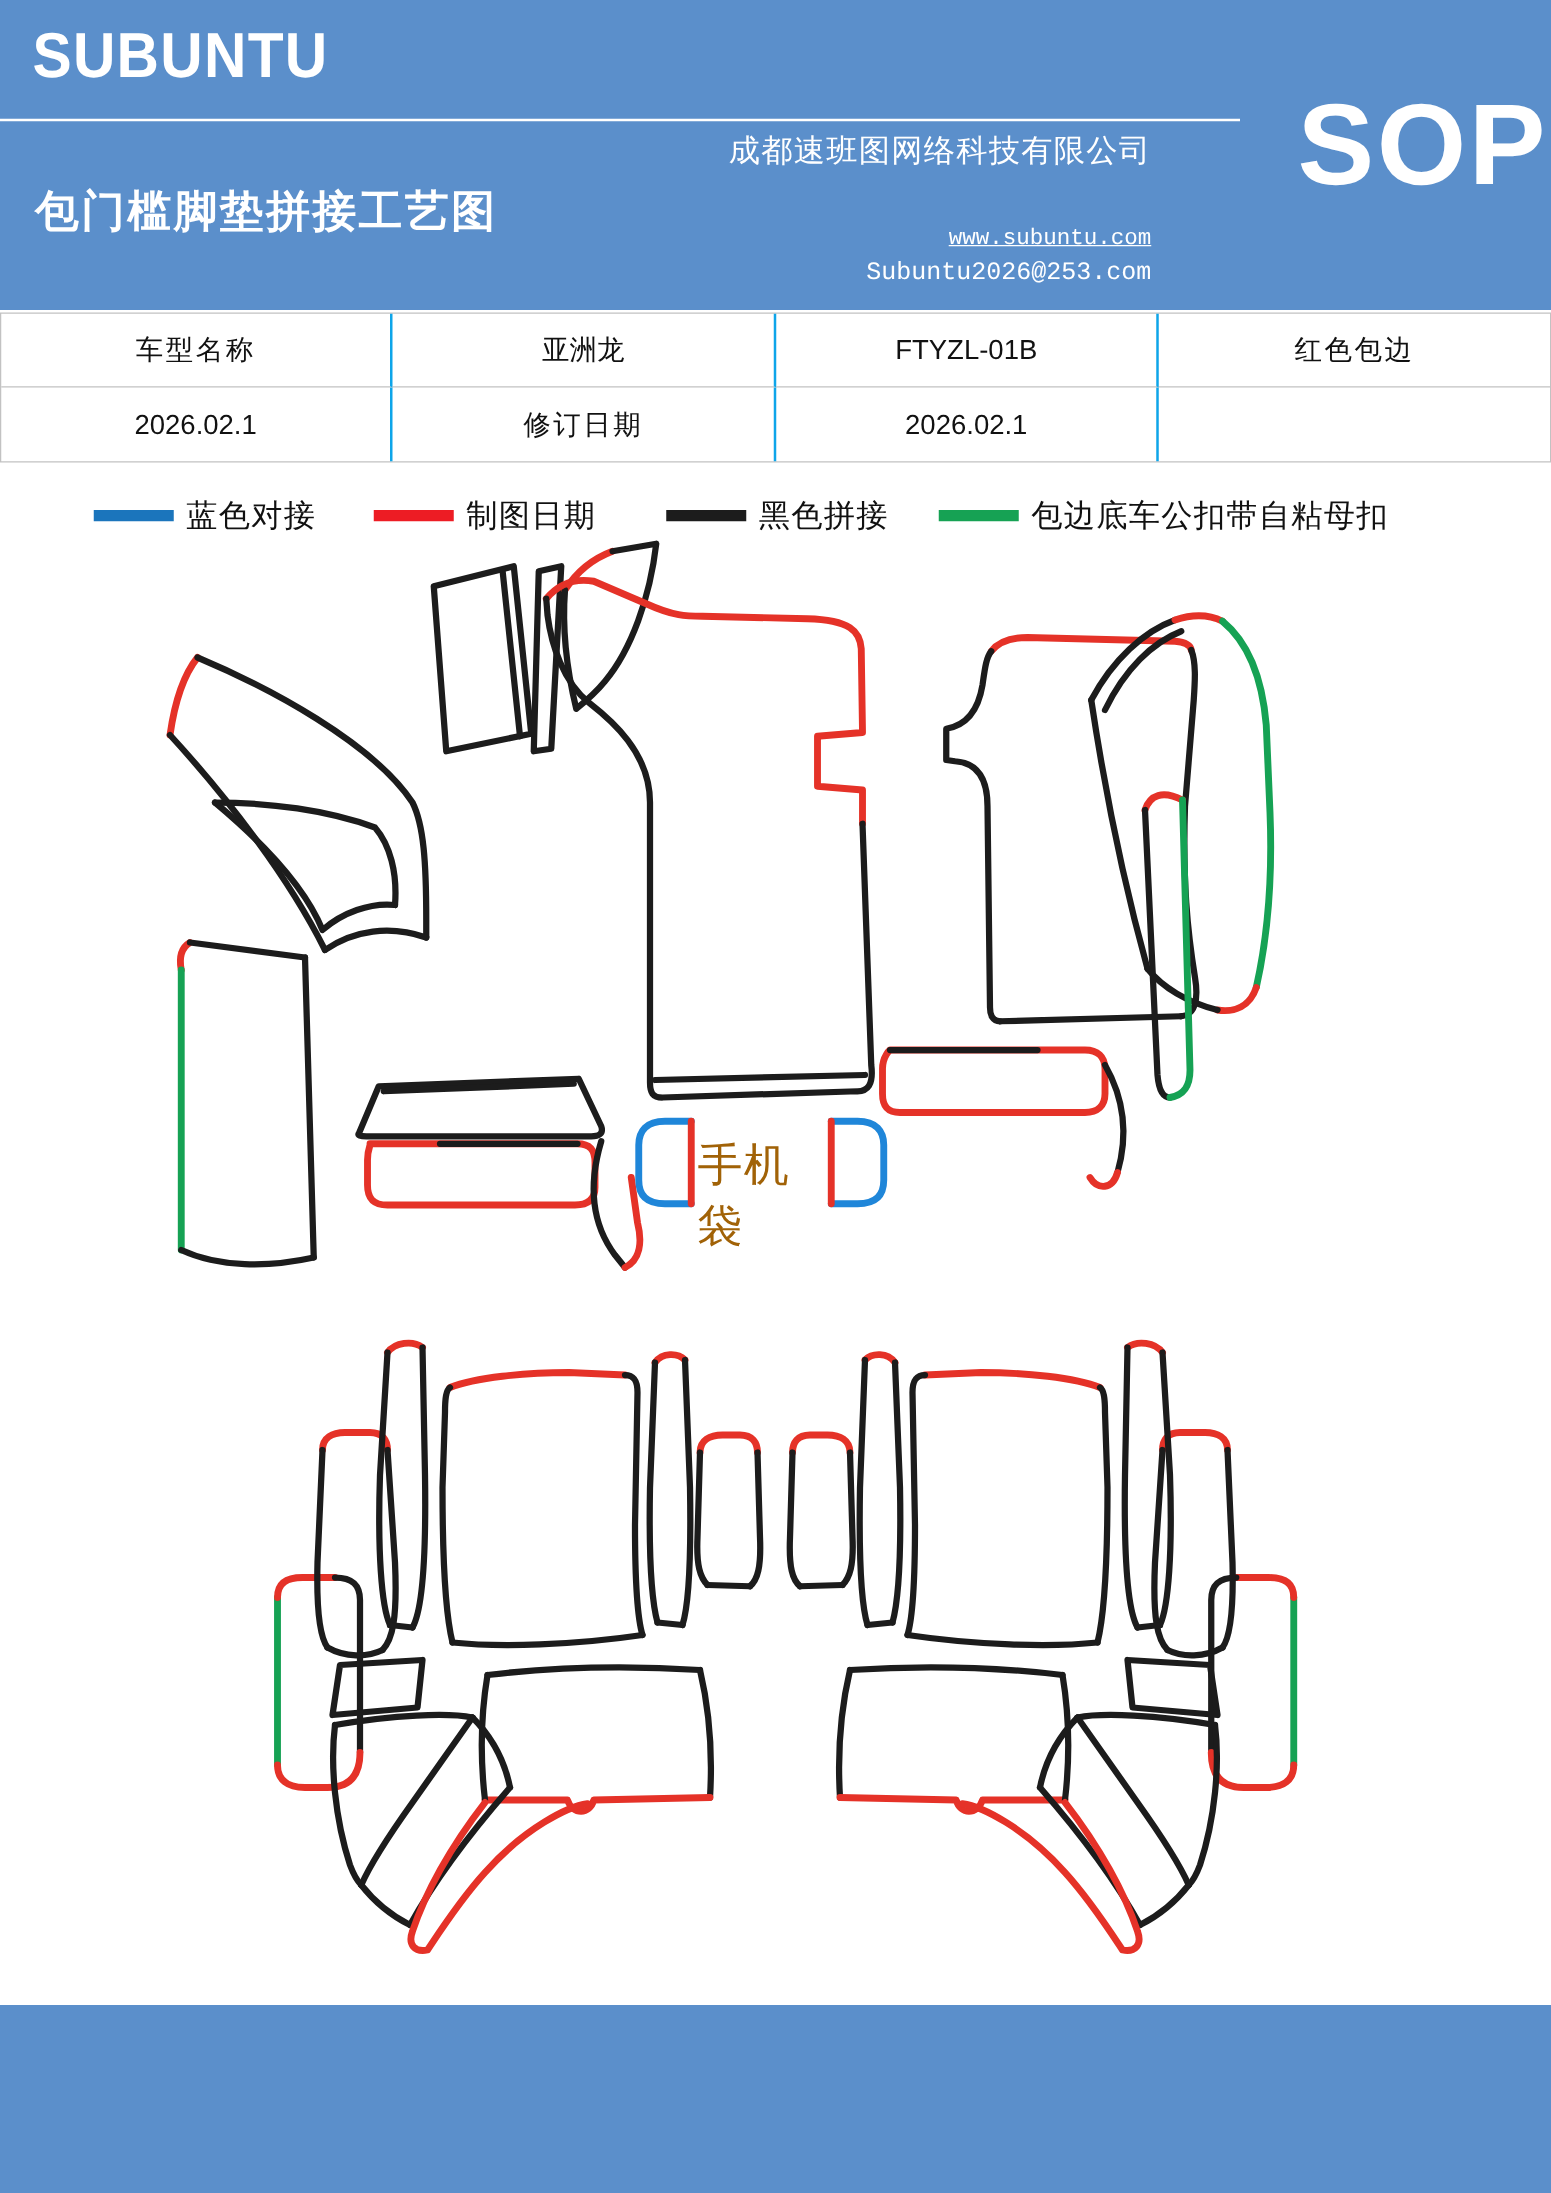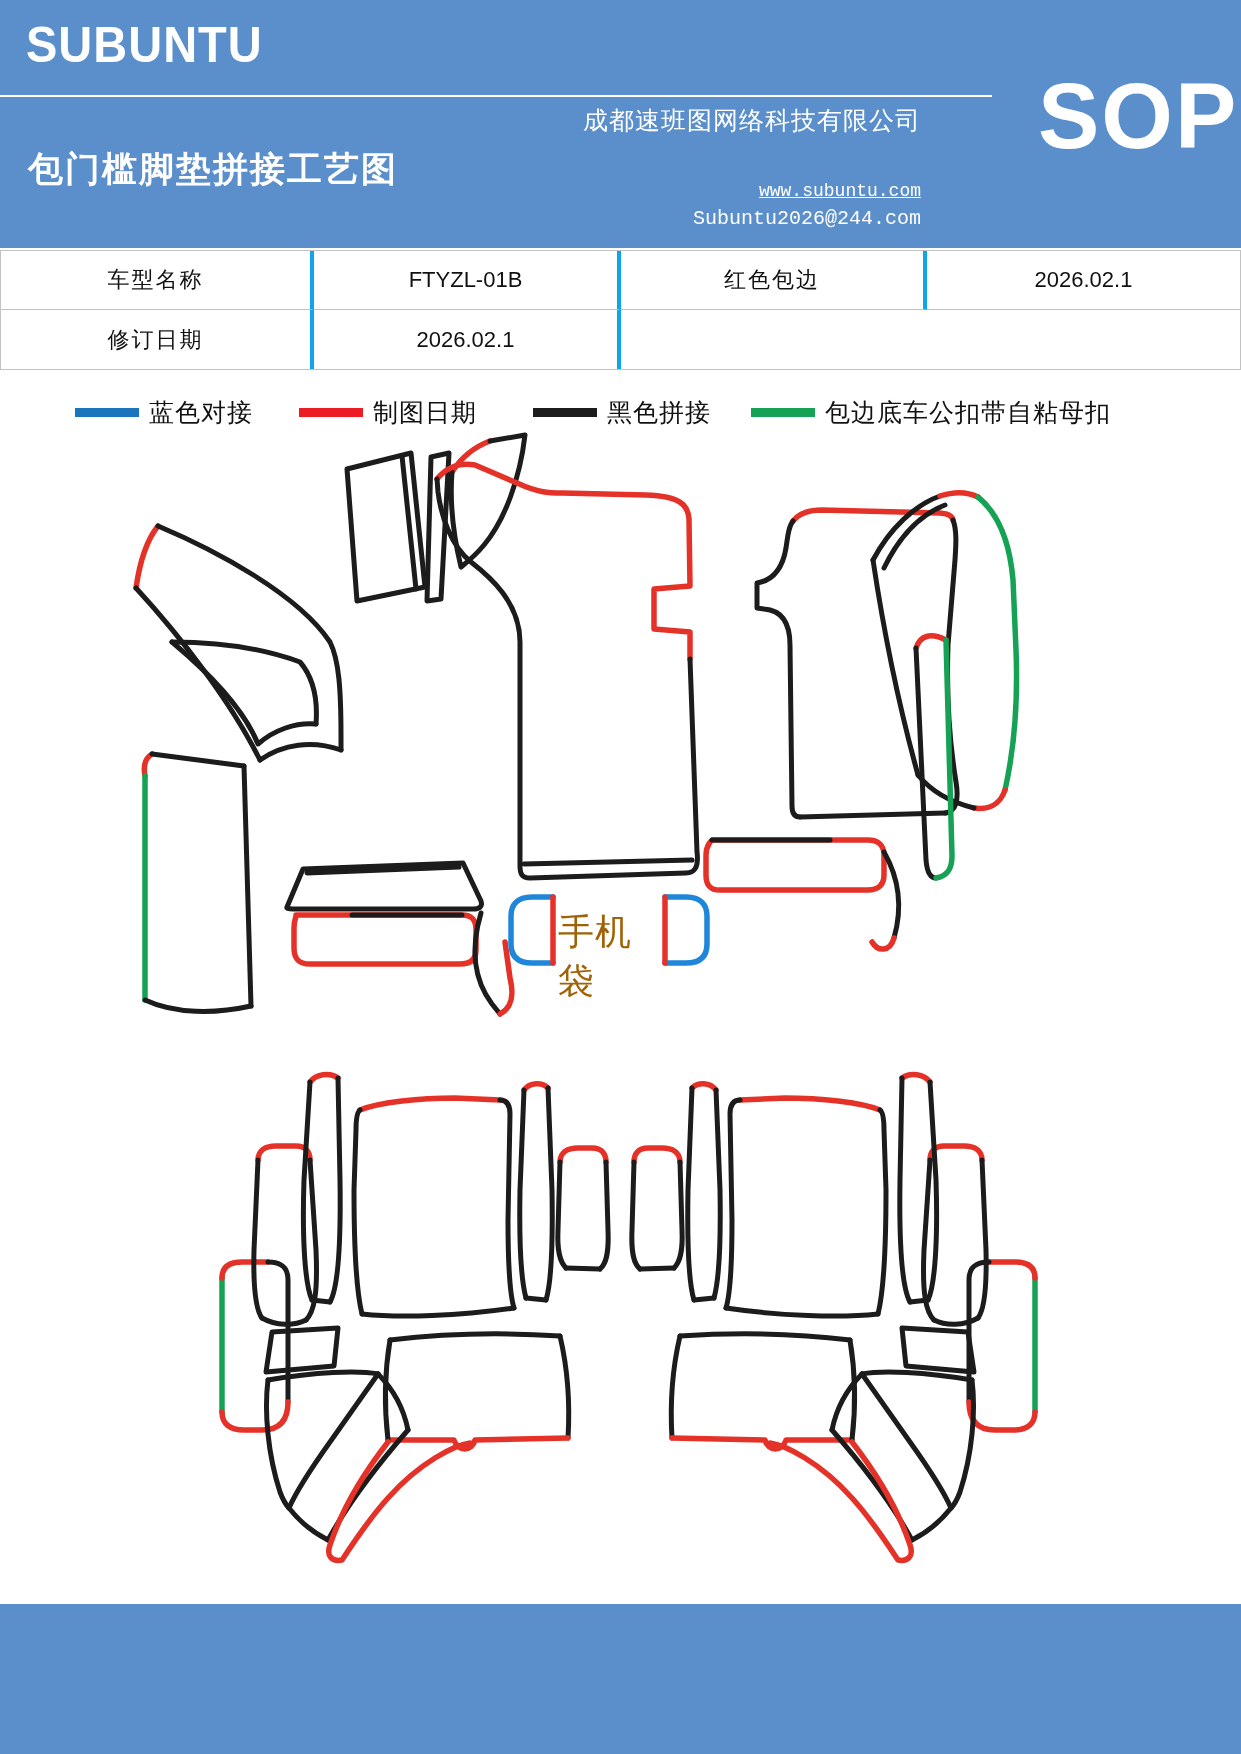--- a/index.html
+++ b/index.html
@@ -13,21 +13,21 @@
   .title{position:absolute;left:28px;top:146px;color:#fff;font-size:35px;font-weight:700;letter-spacing:2px;}
   .hright{position:absolute;right:320px;top:104px;width:520px;text-align:right;color:#fff;}
   .hcompany{font-size:25px;letter-spacing:1px;font-family:"Liberation Serif",serif;}
   .hwww{margin-top:44px;font-size:18px;text-decoration:underline;font-family:"Liberation Mono",monospace;}
   .hmail{margin-top:6px;font-size:20px;font-family:"Liberation Mono",monospace;}
   .sop{position:absolute;left:1038px;top:64px;color:#fff;font-size:92px;font-weight:800;letter-spacing:2px;}
   
   .tbl{position:absolute;left:0;top:250px;width:1239px;height:118px;display:grid;
        grid-template-columns:313px 307px 306px 313px;grid-template-rows:59px 59px;
        border:1px solid #c2c2c2;background:#fff;}
-  .tbl .cell{border-right:4px solid #0ea5e9;border-bottom:1px solid #c2c2c2;
+  .tbl .cell{border-right:2px solid #0ea5e9;border-bottom:1px solid #c2c2c2;
        display:flex;align-items:center;justify-content:center;font-size:22px;color:#111;}
   .tbl .cell:nth-child(4n){border-right:none;}
   .tbl .cell:nth-child(n+5){border-bottom:none;}
   .tbl .lab{font-family:"Liberation Serif",serif;letter-spacing:2px;}
   
   .legend{position:absolute;left:0;top:396px;width:1241px;height:40px;}
   .leg-item{position:absolute;display:flex;align-items:center;}
   .sw{width:64px;height:9px;margin-right:10px;}
   .leg-label{font-size:25px;color:#111;font-family:Liberation Sans, sans-serif;letter-spacing:1px;}
   
@@ -47,27 +47,28 @@
 
 <div id="page">
 
   <div class="hdr">
     <div class="logo">SUBUNTU</div>
     <div class="hline"></div>
     <div class="title">包门槛脚垫拼接工艺图</div>
     <div class="hright">
       <div class="hcompany">成都速班图网络科技有限公司</div>
       <div class="hwww">www.subuntu.com</div>
-      <div class="hmail">Subuntu2026@244.com</div>
+      <div class="hmail">Subuntu2026@253.com</div>
     </div>
     <div class="sop">SOP</div>
   </div>
 
   <div class="tbl">
     <div class="cell lab">车型名称</div>
+    <div class="cell">亚洲龙</div>
     <div class="cell">FTYZL-01B</div>
     <div class="cell lab">红色包边</div>
     <div class="cell">2026.02.1</div>
     <div class="cell lab">修订日期</div>
     <div class="cell">2026.02.1</div>
   </div>
 
   <div class="legend">
     <div class="leg-item" style="left:75px;top:0;">
       <span class="sw" style="background: rgb(27, 117, 188);"></span>

